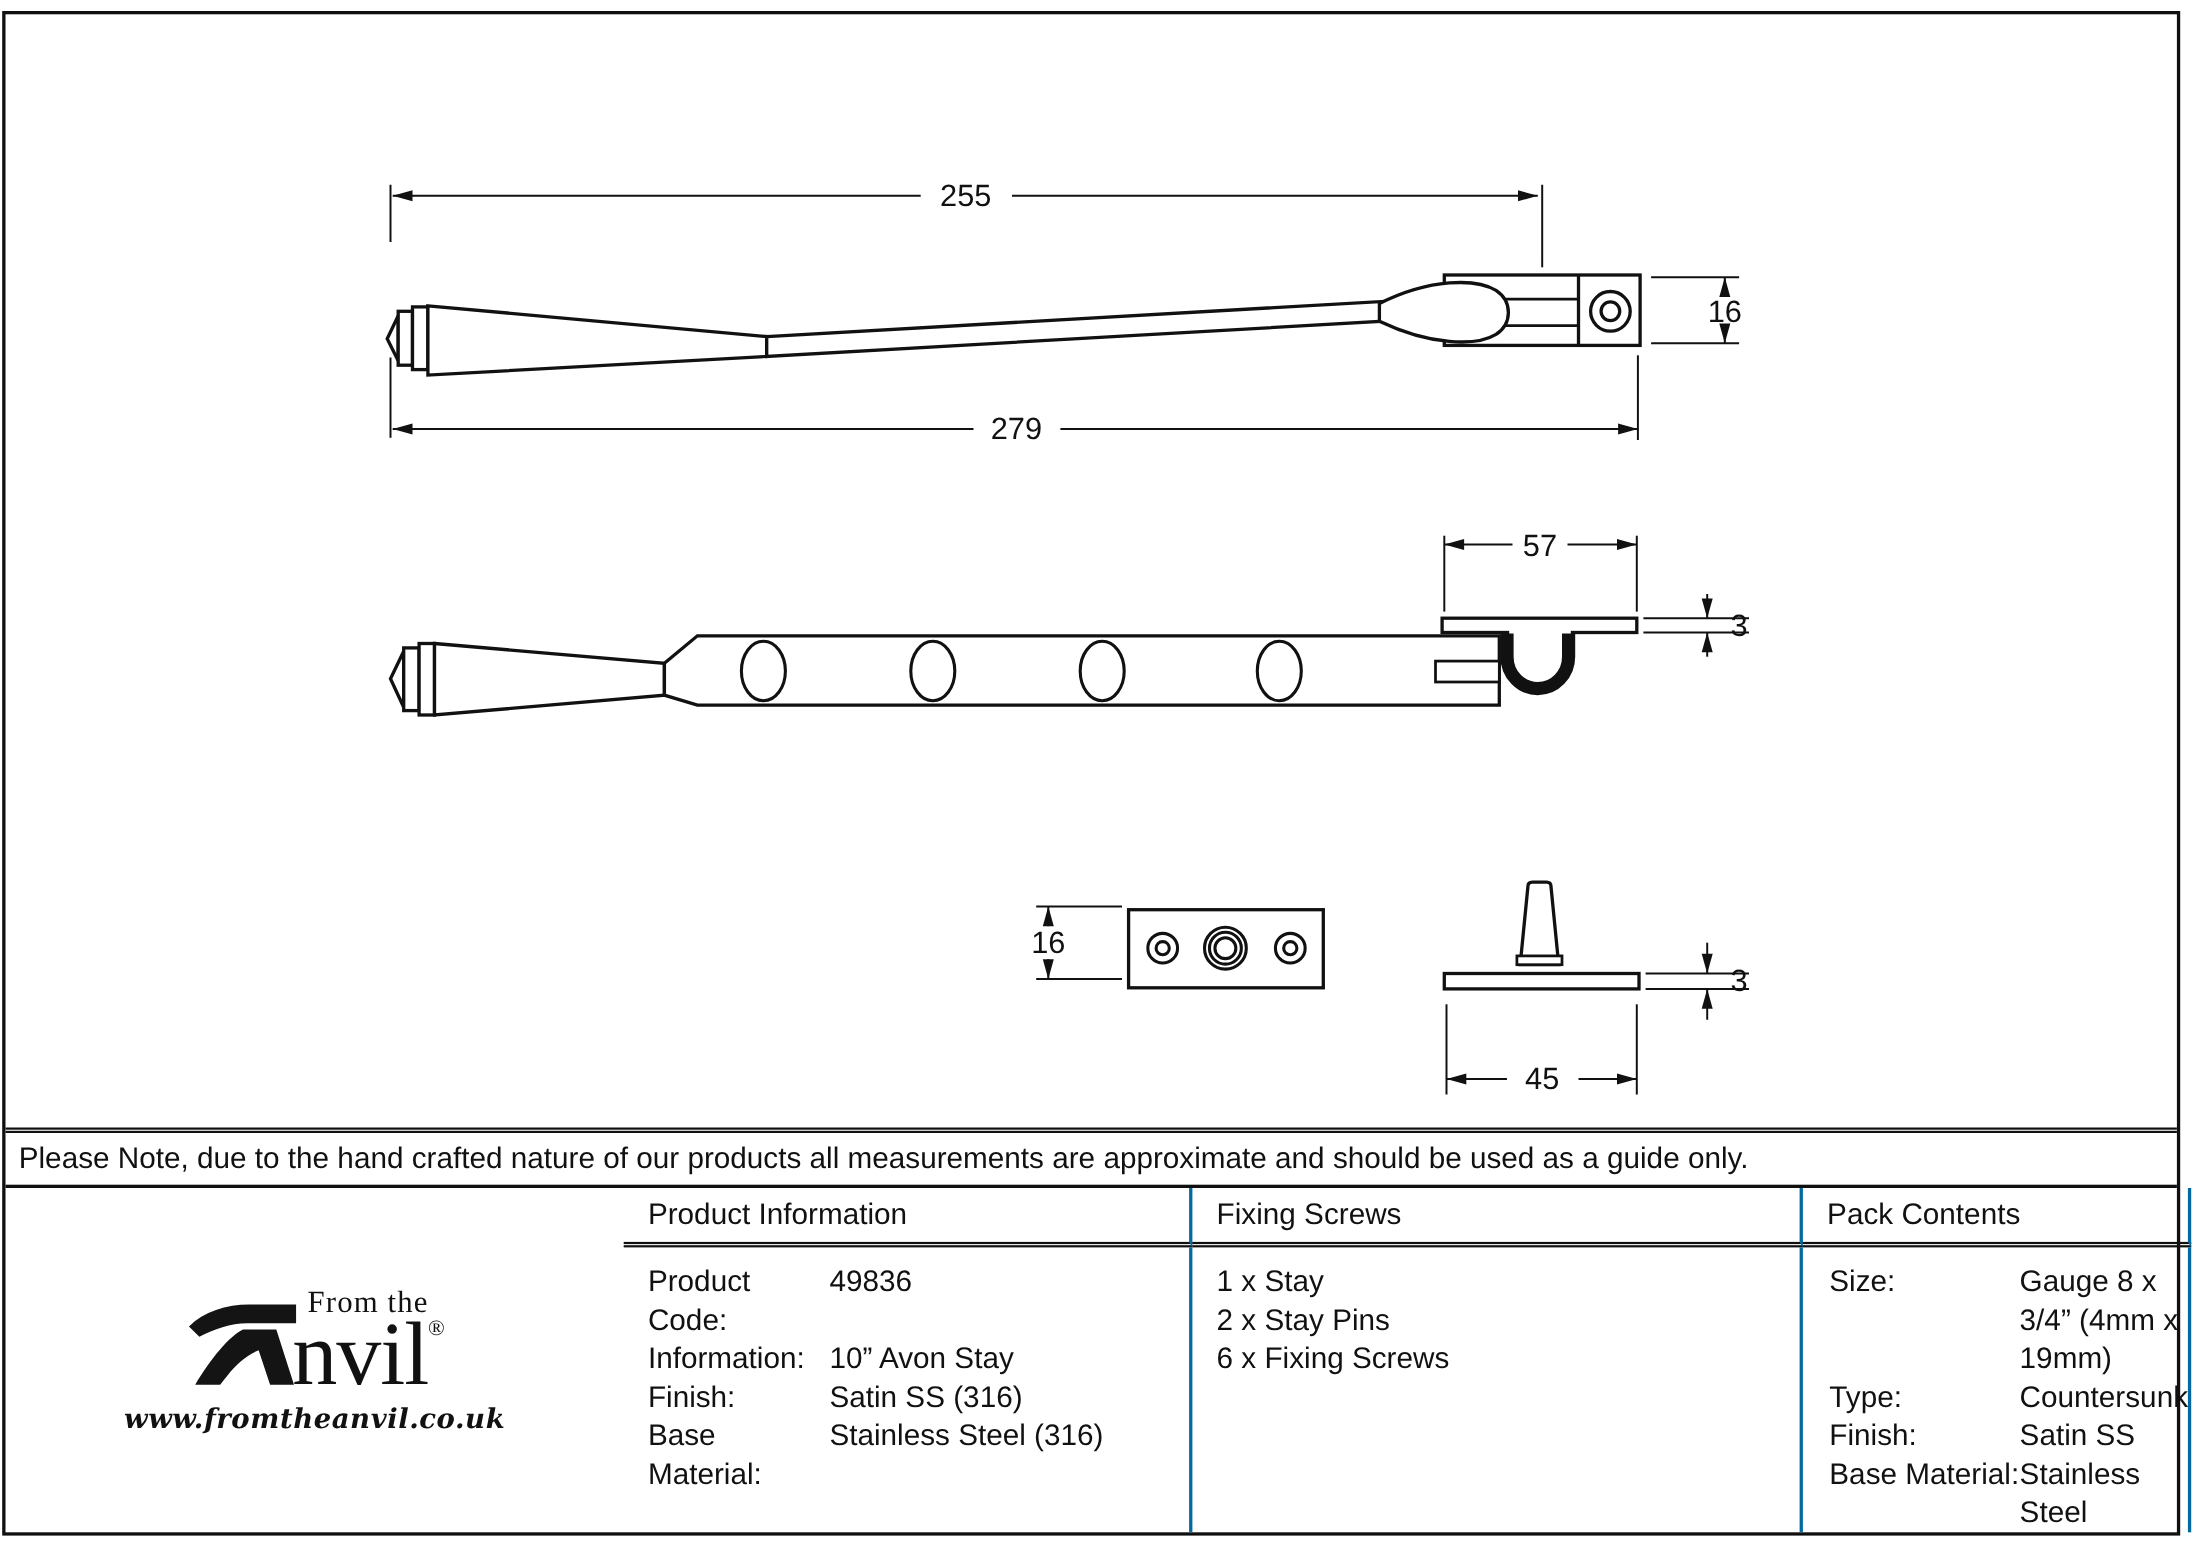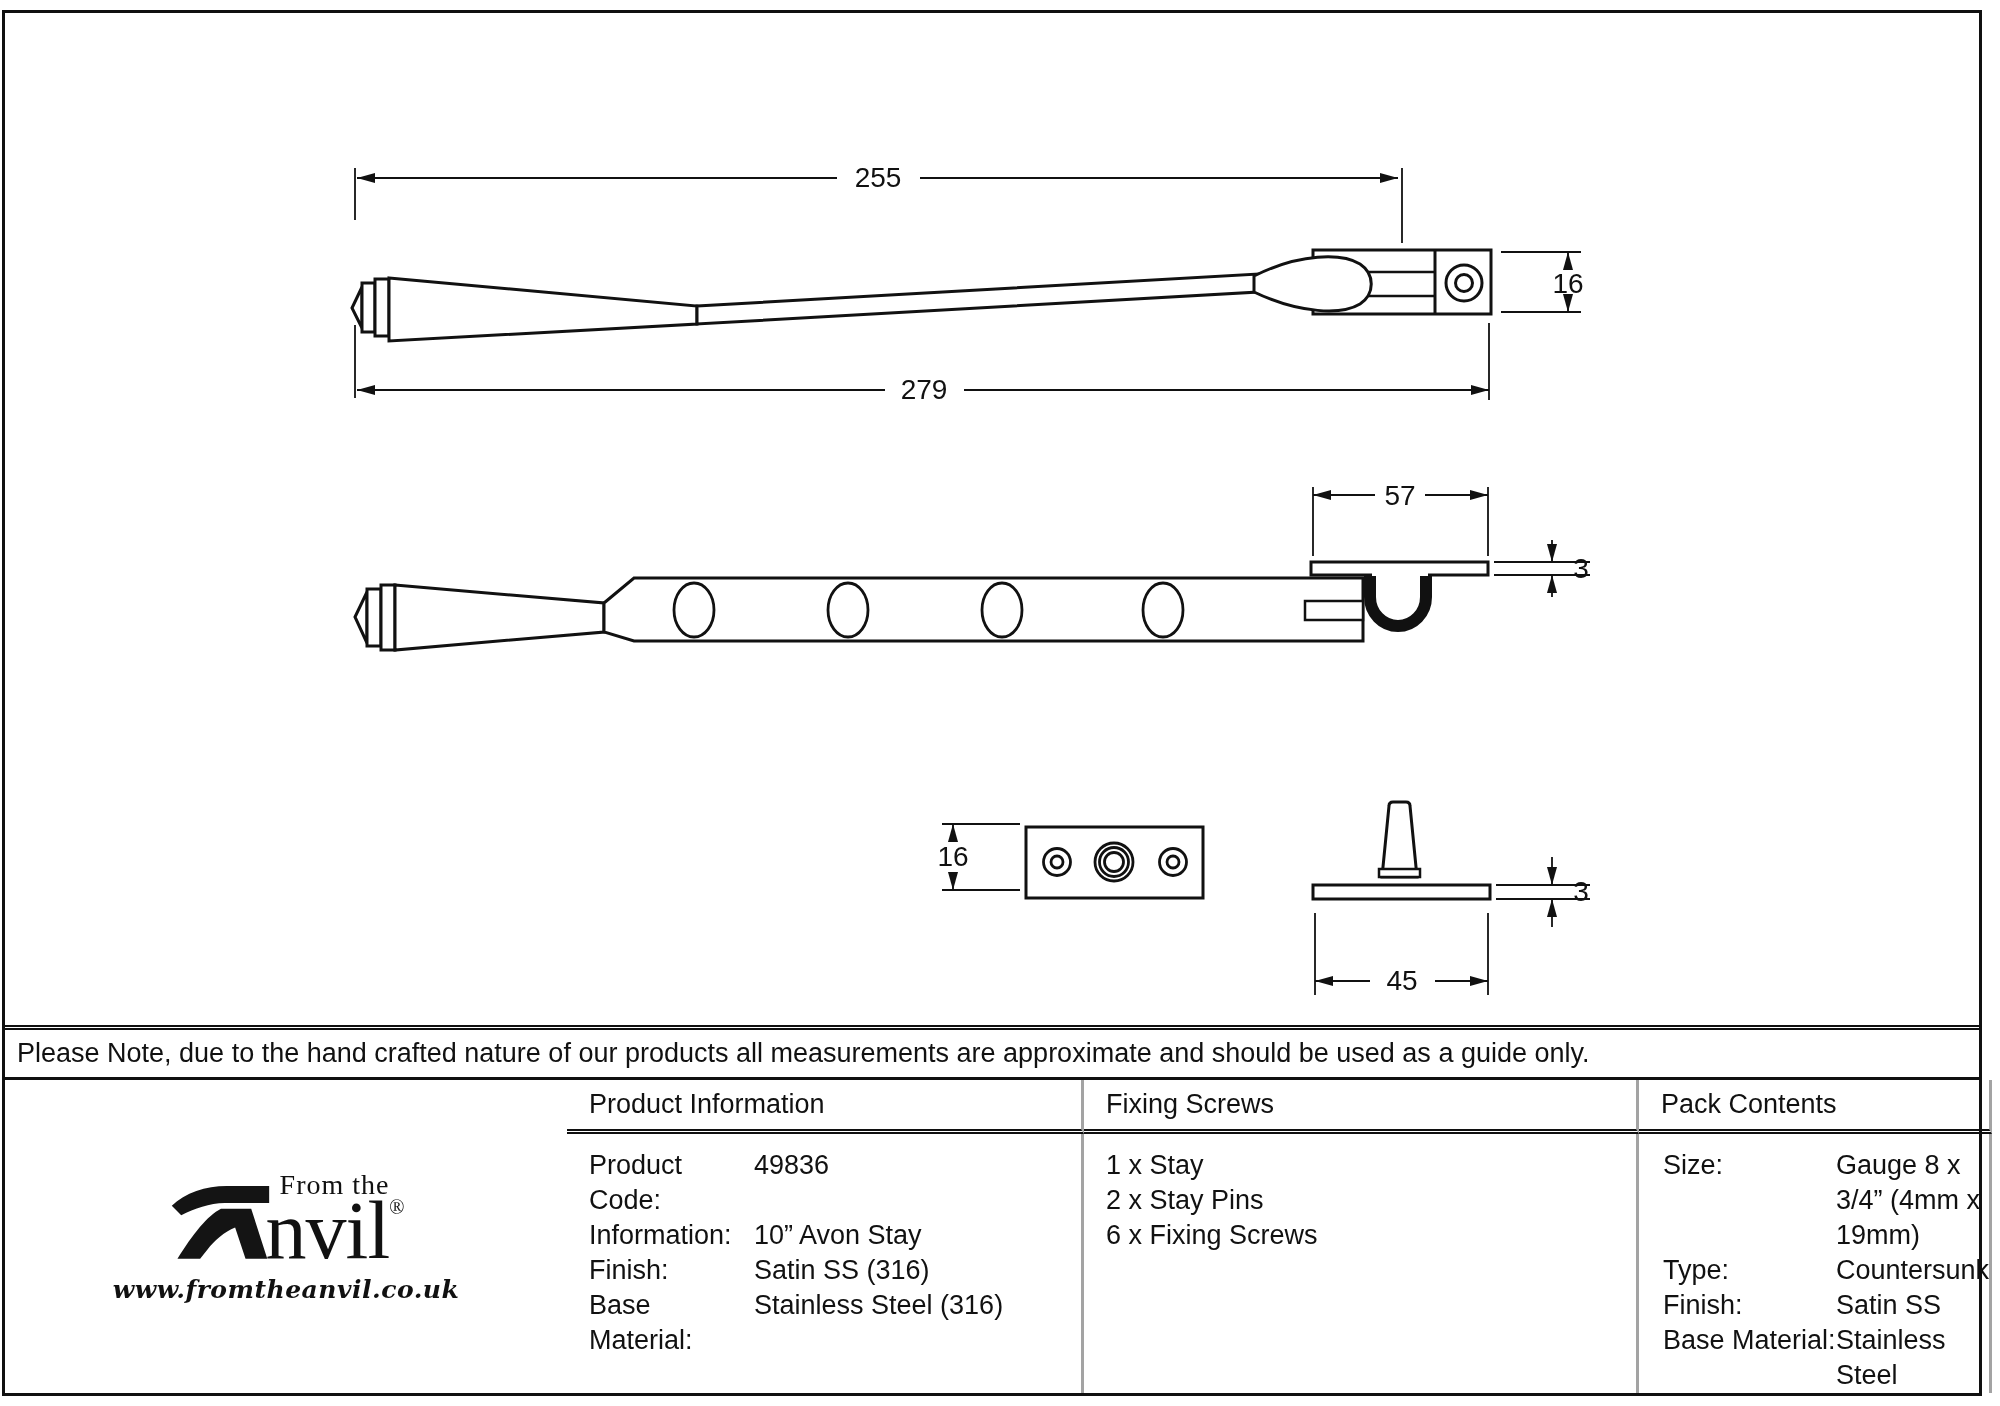--- a/index.html
+++ b/index.html
@@ -2,21 +2,21 @@
 <html><head>
 <meta charset="utf-8">
 <style>
   html,body{margin:0;padding:0;background:#fff;}
   body{width:2000px;height:1406px;position:relative;font-family:"Liberation Sans",sans-serif;color:#111;}
   .sheet{position:absolute;left:2px;top:10px;width:1974px;height:1380px;border:3px solid #101010;display:flex;flex-direction:column;}
   .drawing-area{height:1087px;position:relative;overflow:hidden;}
   .drawing-area svg{display:block;}
   .note-row{height:50px;border-top:5px double #101010;display:flex;align-items:center;padding-left:12px;font-size:27px;}
   .spec-table{flex:1;border-top:3px solid #101010;display:grid;grid-template-columns:562px 517px 555px 1fr;grid-template-rows:54px 1fr;}
-  .cell{border-right:3px solid #a3a3a3;}
+  .cell{border-right:3px solid #0369a1;}
   .cell.last{border-right:none;}
   .hdr{display:flex;align-items:center;padding-left:22px;font-size:27px;border-bottom:5px double #101010;}
   .bodycell{padding:14px 0 0 22px;font-size:27px;line-height:35px;}
   .kv{display:flex;}
   .kv .k{width:165px;flex:0 0 auto;}
   .fx .k{width:173px;}
   .fx{padding-left:24px;}
   .logo-cell{grid-row:1 / span 2;border-right:none;display:flex;flex-direction:column;align-items:center;justify-content:center;}
   .logo-top{display:flex;align-items:flex-end;}
   .logo-words{margin-left:-6px;display:flex;flex-direction:column;}

